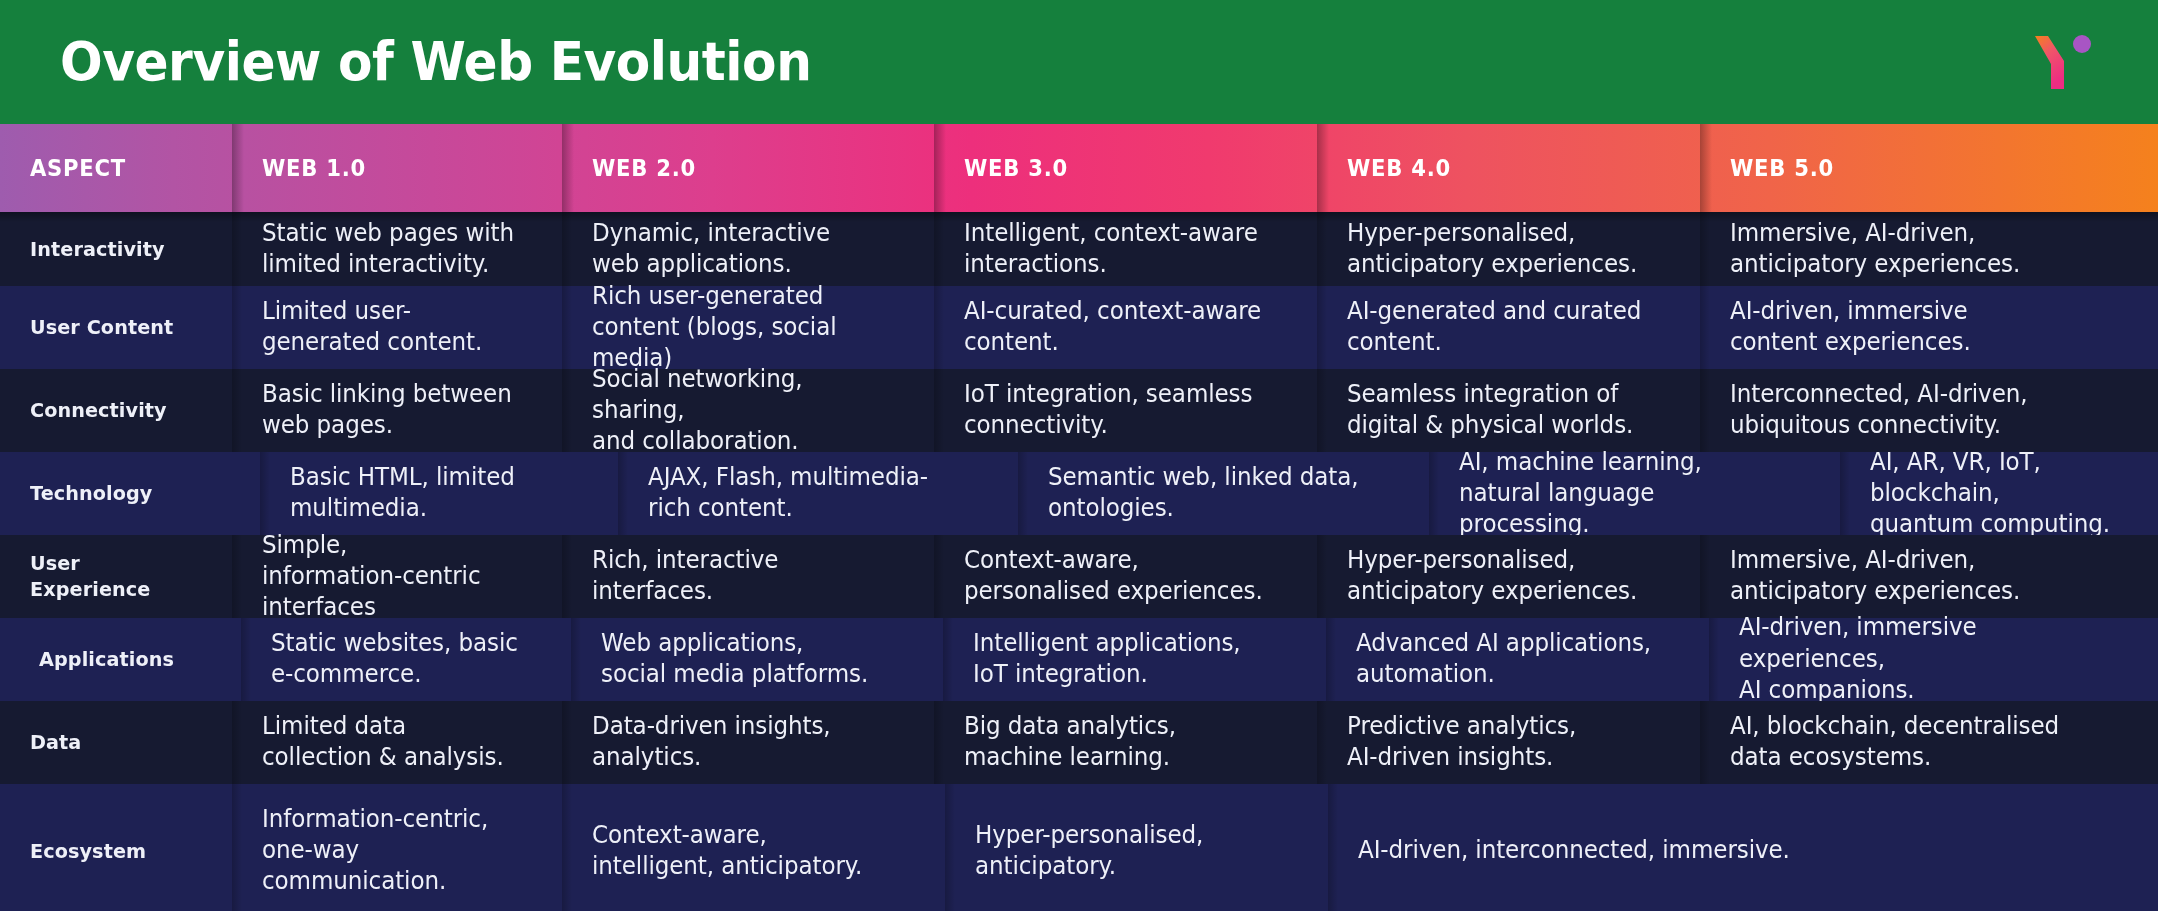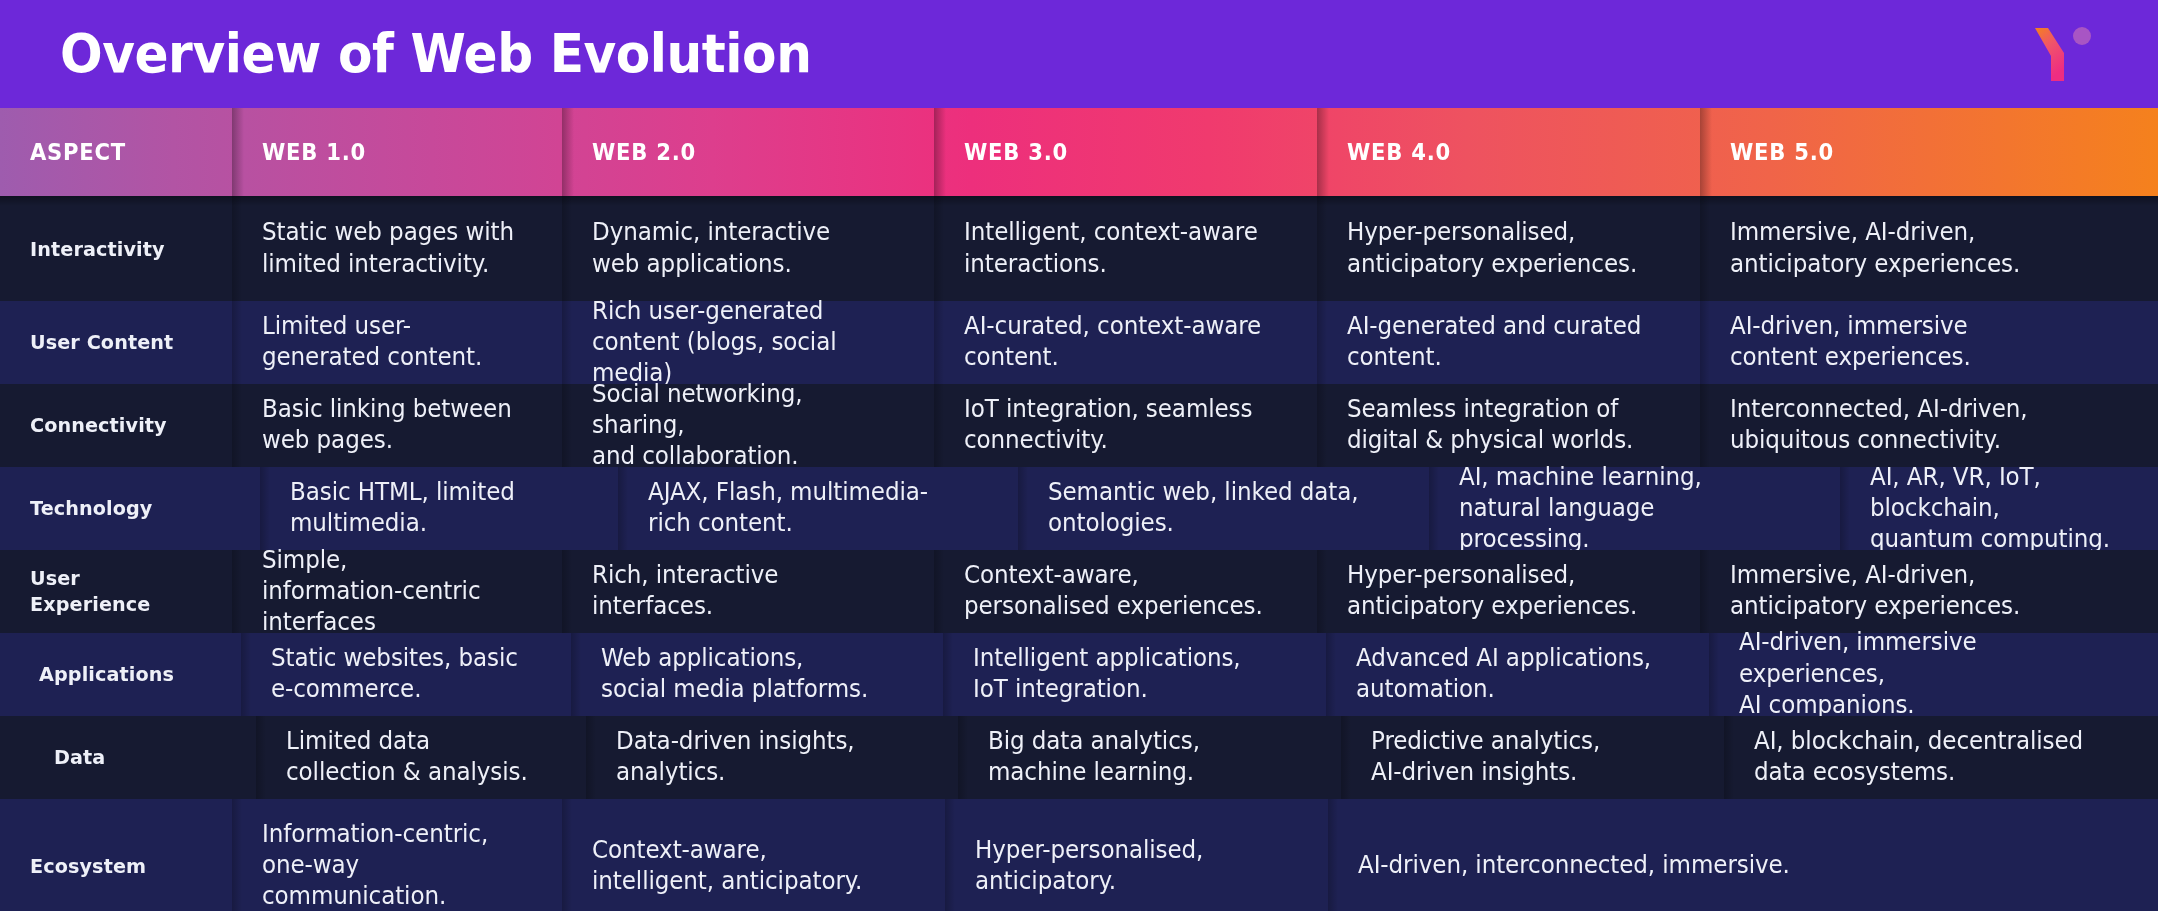--- a/index.html
+++ b/index.html
@@ -15,22 +15,22 @@
   #root {
     position: relative;
     width: 2158px;
     height: 911px;
     background: #13152c;
   }
 
   
   .titlebar {
     position: relative;
-    height: 108px;
-    background: #6d28d9;
+    height: 124px;
+    background: #15803d;
     display: flex;
     align-items: center;
     justify-content: space-between;
     padding: 0 46px 0 60px;
   }
 
   .page-title {
     font-family: "DejaVu Sans", sans-serif;
     font-size: 54px;
     font-weight: 700;
@@ -206,21 +206,21 @@
           <span>WEB 3.0</span>
         </div>
       <div class="th c4">
           <span>WEB 4.0</span>
         </div>
       <div class="th c5">
           <span>WEB 5.0</span>
         </div>
     </div>
 
-    <div class="row tr dark h-interactivity" style="height: 105px;">
+    <div class="row tr dark h-interactivity" style="height: 74px;">
       <div class="td aspect c0"><span>Interactivity</span></div>
       <div class="td c1"><span>Static web pages with
 limited interactivity.</span></div>
       <div class="td c2"><span>Dynamic, interactive
 web applications.</span></div>
       <div class="td c3"><span>Intelligent, context-aware interactions.</span></div>
       <div class="td c4"><span>Hyper-personalised,
 anticipatory experiences.</span></div>
       <div class="td c5"><span>Immersive, AI-driven,
 anticipatory experiences.</span></div>
@@ -279,21 +279,21 @@
       <div class="td c1"><span>Static websites, basic e-commerce.</span></div>
       <div class="td c2"><span>Web applications,
 social media platforms.</span></div>
       <div class="td c3"><span>Intelligent applications,
 IoT integration.</span></div>
       <div class="td c4"><span>Advanced AI applications, automation.</span></div>
       <div class="td c5"><span>AI-driven, immersive experiences,
 AI companions.</span></div>
     </div>
 
-    <div class="row tr dark h-data" style="height: 82.9466px; padding-left: 24px;">
+    <div class="row tr dark h-data" style="height: 82.9466px;">
       <div class="td aspect c0"><span>Data</span></div>
       <div class="td c1"><span>Limited data
 collection &amp; analysis.</span></div>
       <div class="td c2"><span>Data-driven insights, analytics.</span></div>
       <div class="td c3"><span>Big data analytics, machine learning.</span></div>
       <div class="td c4"><span>Predictive analytics,
 AI-driven insights.</span></div>
       <div class="td c5"><span>AI, blockchain, decentralised
 data ecosystems.</span></div>
     </div>

